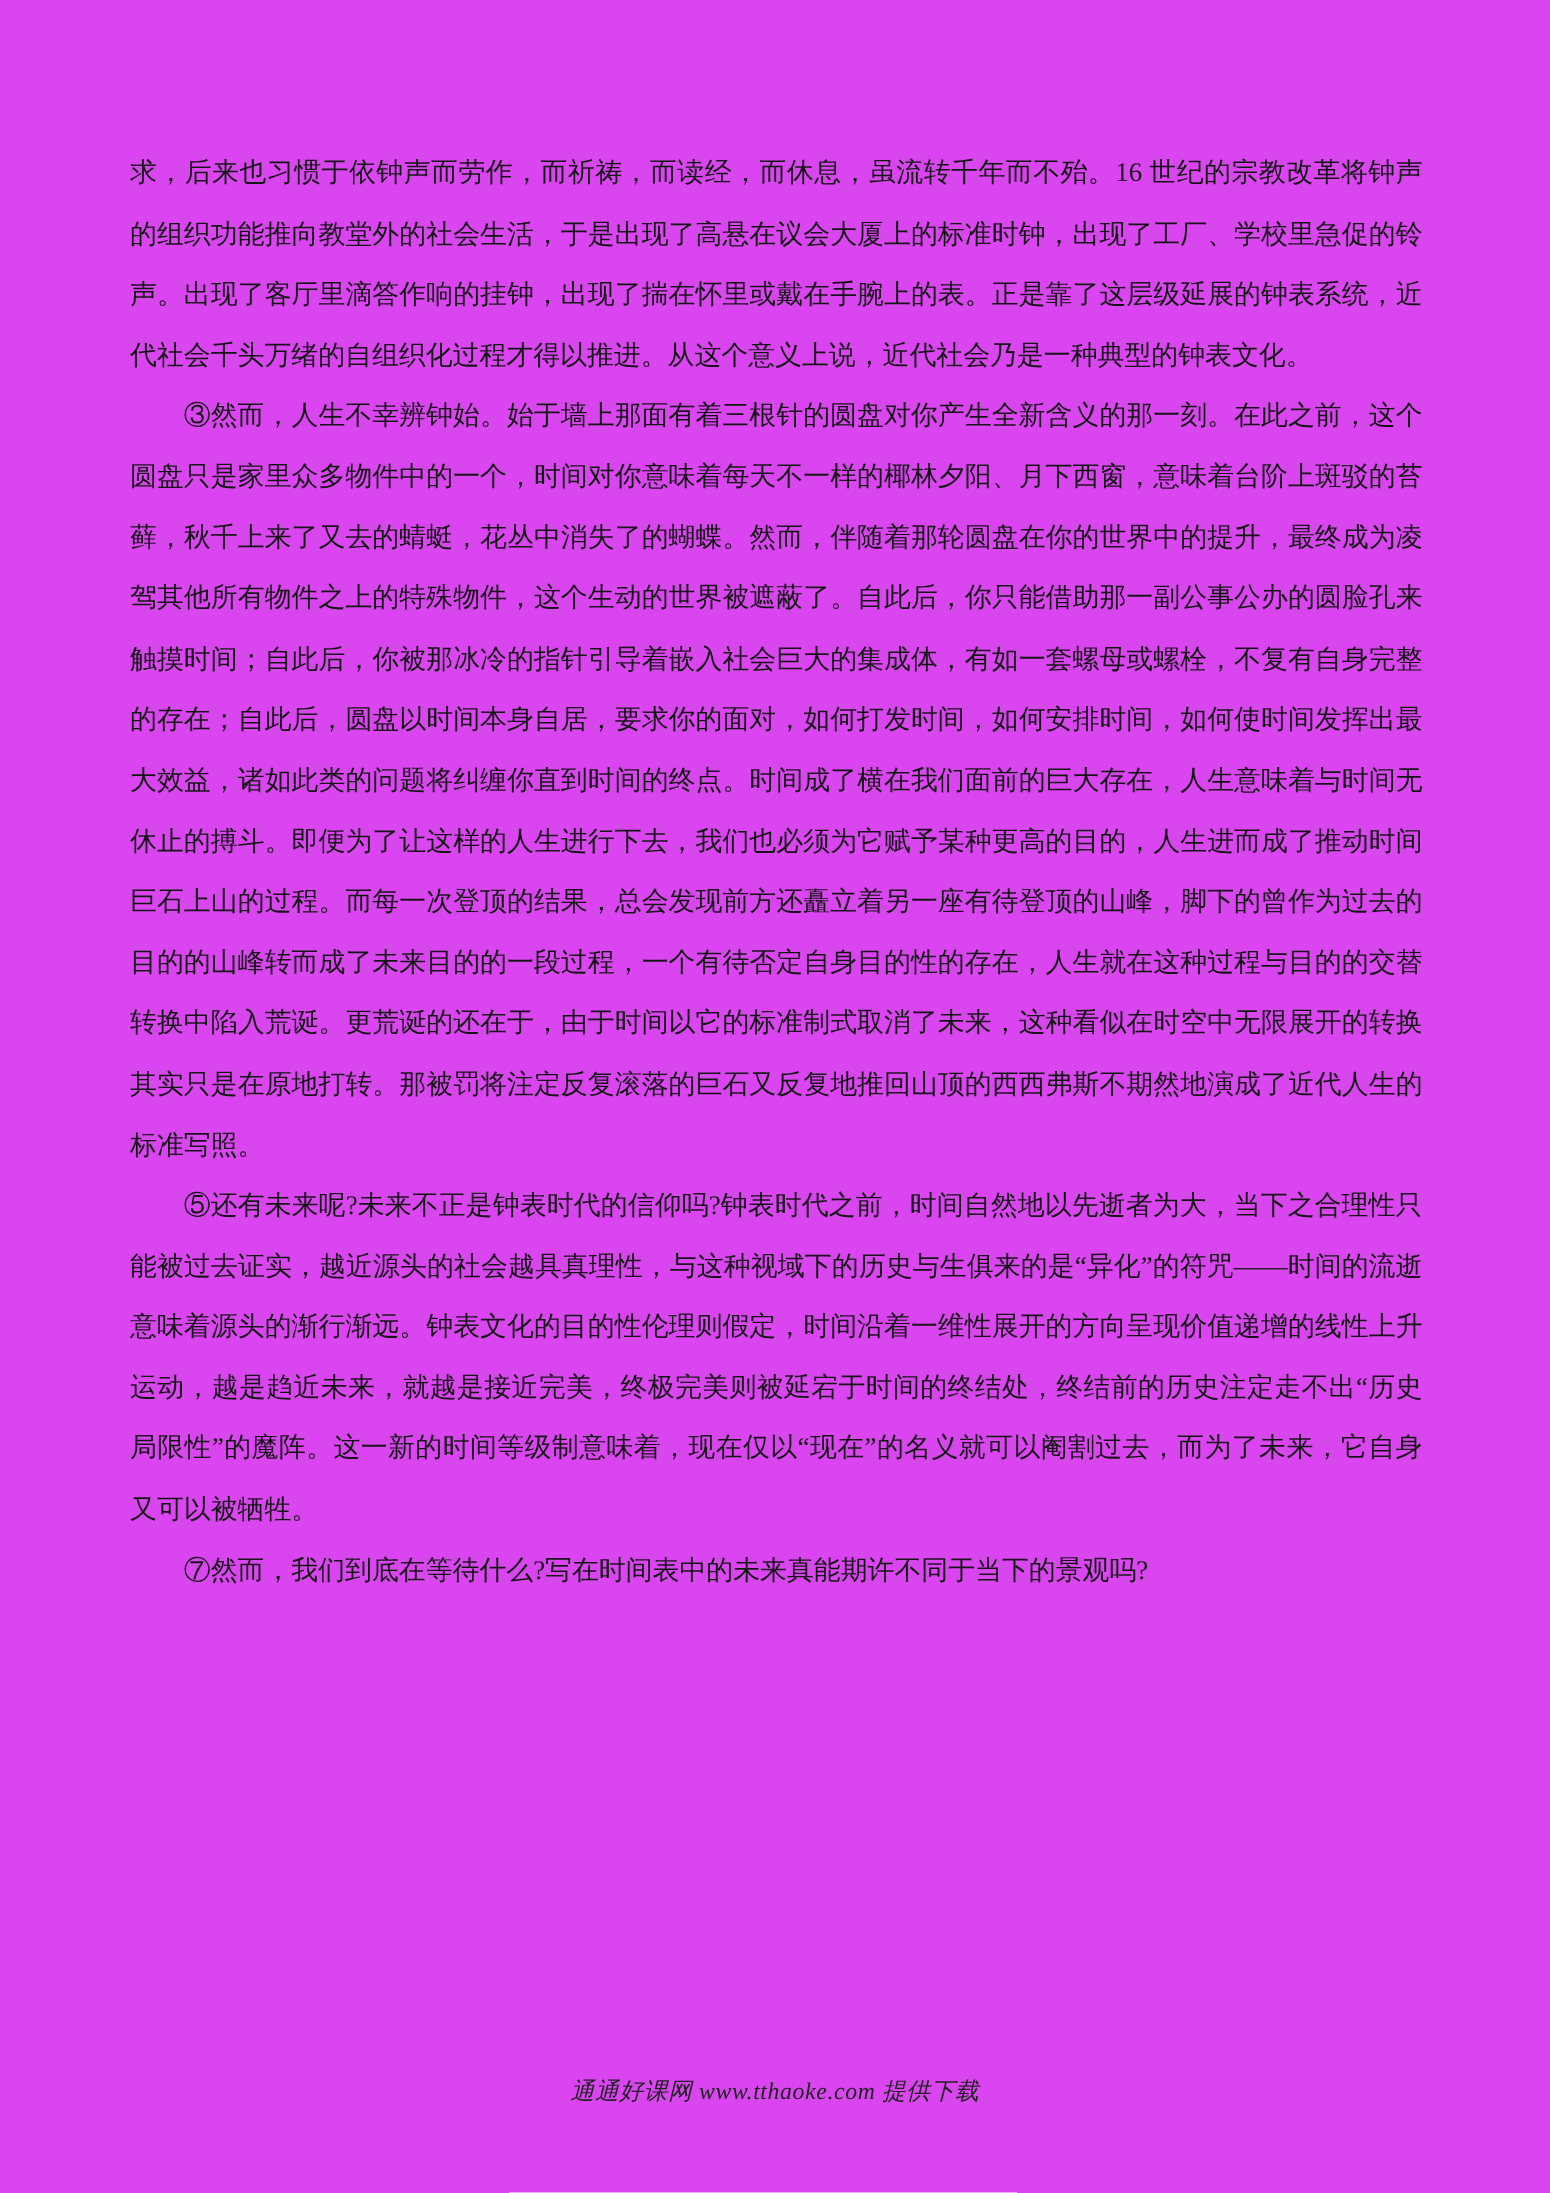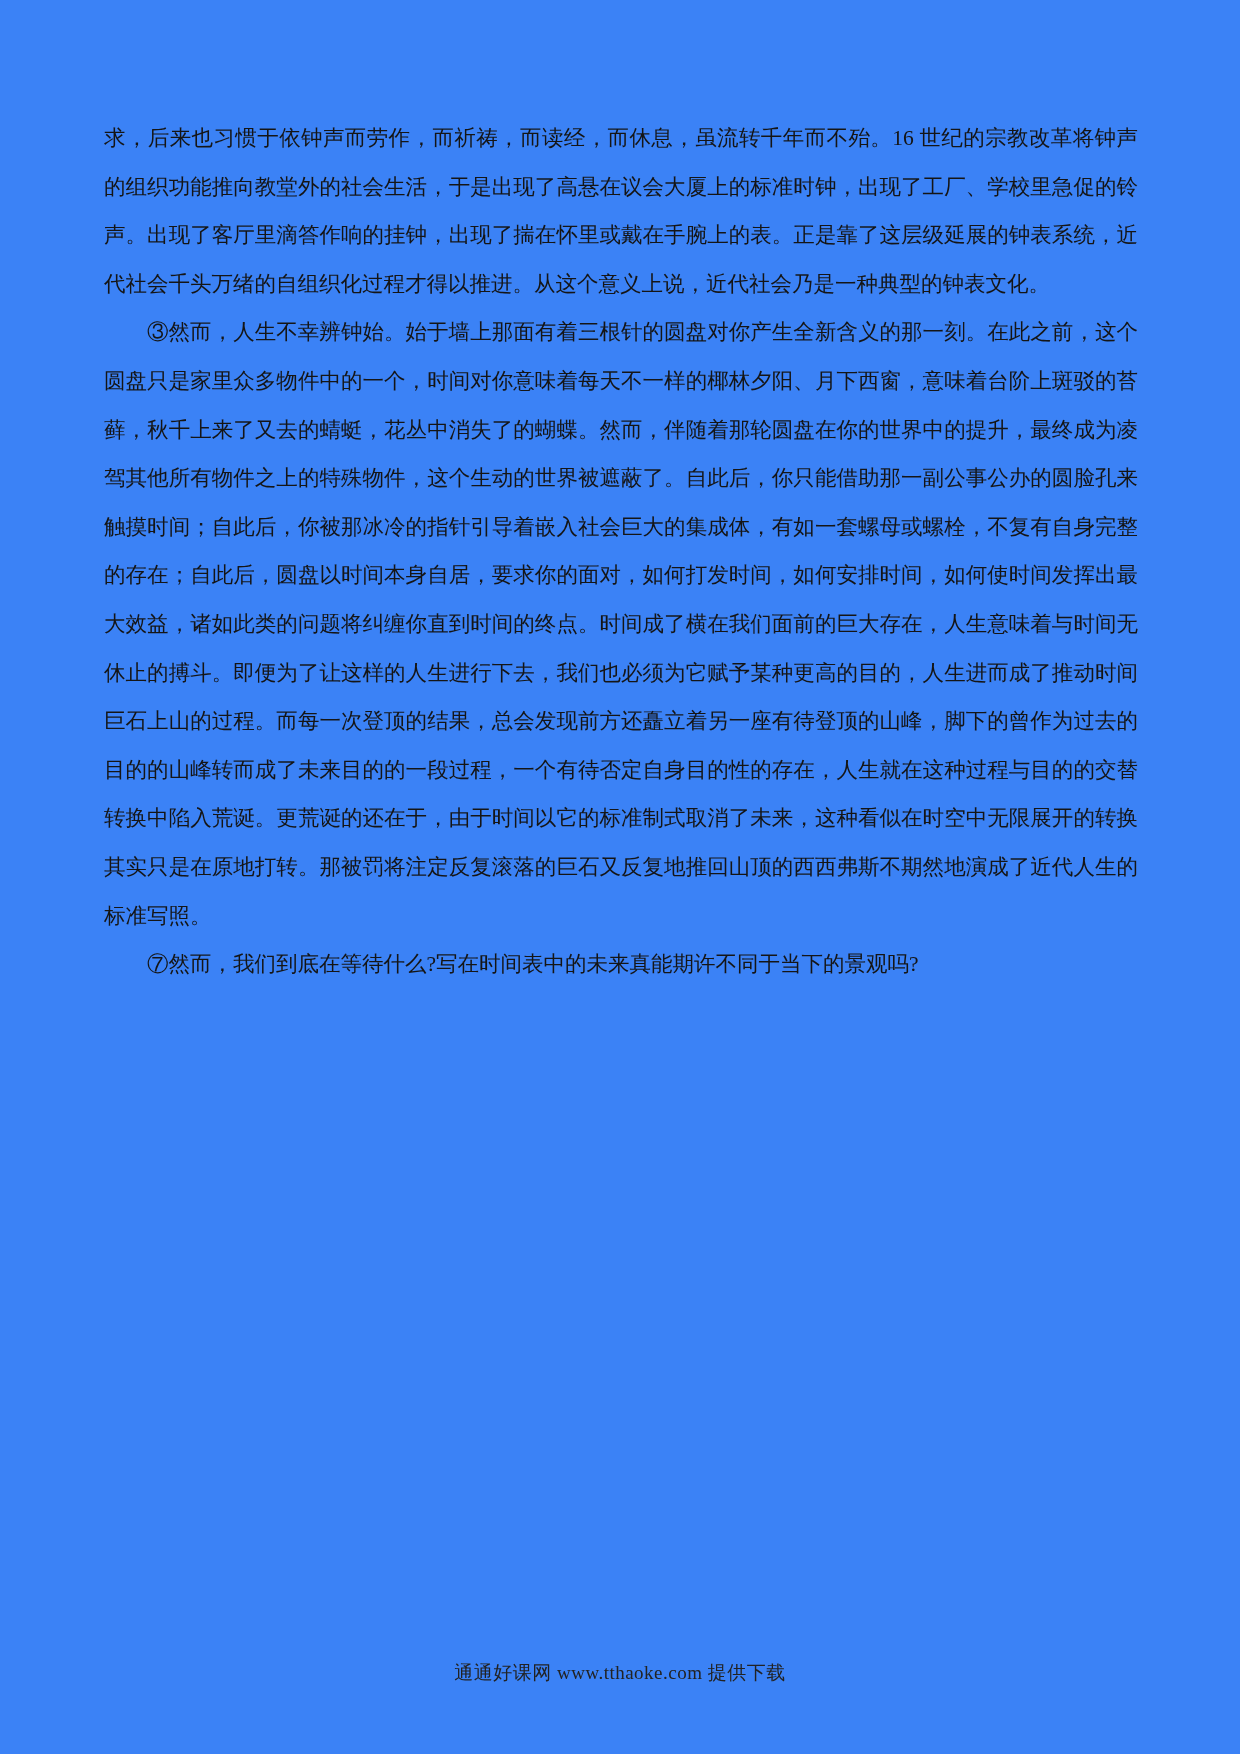--- a/index.html
+++ b/index.html
@@ -4,21 +4,21 @@
 <style>
   html, body {
     margin: 0;
     padding: 0;
     background: #ffffff;
   }
   .page {
     position: relative;
     width: 1240px;
     height: 1754px;
-    background: #3b82f6;
+    background: #d946ef;
     overflow: hidden;
     font-family: "Liberation Serif", "DejaVu Serif", serif;
     color: #151515;
   }
   .content {
     position: absolute;
     left: 104px;
     top: 114px;
     width: 1034px;
     font-size: 21.5px;
@@ -37,28 +37,30 @@
   }
   .page-footer {
     position: absolute;
     left: 0;
     top: 1660px;
     width: 100%;
     text-align: center;
     font-size: 19px;
     color: #222222;
     letter-spacing: 0.5px;
+    font-style: italic;
   }
 </style>
 </head>
 <body>
 
 <div class="page">
 
   <main class="content">
     <p class="no-indent">求，后来也习惯于依钟声而劳作，而祈祷，而读经，而休息，虽流转千年而不殆。16 世纪的宗教改革将钟声的组织功能推向教堂外的社会生活，于是出现了高悬在议会大厦上的标准时钟，出现了工厂、学校里急促的铃声。出现了客厅里滴答作响的挂钟，出现了揣在怀里或戴在手腕上的表。正是靠了这层级延展的钟表系统，近代社会千头万绪的自组织化过程才得以推进。从这个意义上说，近代社会乃是一种典型的钟表文化。</p>
     <p>③然而，人生不幸辨钟始。始于墙上那面有着三根针的圆盘对你产生全新含义的那一刻。在此之前，这个圆盘只是家里众多物件中的一个，时间对你意味着每天不一样的椰林夕阳、月下西窗，意味着台阶上斑驳的苔藓，秋千上来了又去的蜻蜓，花丛中消失了的蝴蝶。然而，伴随着那轮圆盘在你的世界中的提升，最终成为凌驾其他所有物件之上的特殊物件，这个生动的世界被遮蔽了。自此后，你只能借助那一副公事公办的圆脸孔来触摸时间；自此后，你被那冰冷的指针引导着嵌入社会巨大的集成体，有如一套螺母或螺栓，不复有自身完整的存在；自此后，圆盘以时间本身自居，要求你的面对，如何打发时间，如何安排时间，如何使时间发挥出最大效益，诸如此类的问题将纠缠你直到时间的终点。时间成了横在我们面前的巨大存在，人生意味着与时间无休止的搏斗。即便为了让这样的人生进行下去，我们也必须为它赋予某种更高的目的，人生进而成了推动时间巨石上山的过程。而每一次登顶的结果，总会发现前方还矗立着另一座有待登顶的山峰，脚下的曾作为过去的目的的山峰转而成了未来目的的一段过程，一个有待否定自身目的性的存在，人生就在这种过程与目的的交替转换中陷入荒诞。更荒诞的还在于，由于时间以它的标准制式取消了未来，这种看似在时空中无限展开的转换其实只是在原地打转。那被罚将注定反复滚落的巨石又反复地推回山顶的西西弗斯不期然地演成了近代人生的标准写照。</p>
+    <p>⑤还有未来呢?未来不正是钟表时代的信仰吗?钟表时代之前，时间自然地以先逝者为大，当下之合理性只能被过去证实，越近源头的社会越具真理性，与这种视域下的历史与生俱来的是“异化”的符咒——时间的流逝意味着源头的渐行渐远。钟表文化的目的性伦理则假定，时间沿着一维性展开的方向呈现价值递增的线性上升运动，越是趋近未来，就越是接近完美，终极完美则被延宕于时间的终结处，终结前的历史注定走不出“历史局限性”的魔阵。这一新的时间等级制意味着，现在仅以“现在”的名义就可以阉割过去，而为了未来，它自身又可以被牺牲。</p>
     <p>⑦然而，我们到底在等待什么?写在时间表中的未来真能期许不同于当下的景观吗?</p>
   </main>
 
   <footer class="page-footer">通通好课网  www.tthaoke.com  提供下载</footer>
 
 </div>
 
 </body></html>

